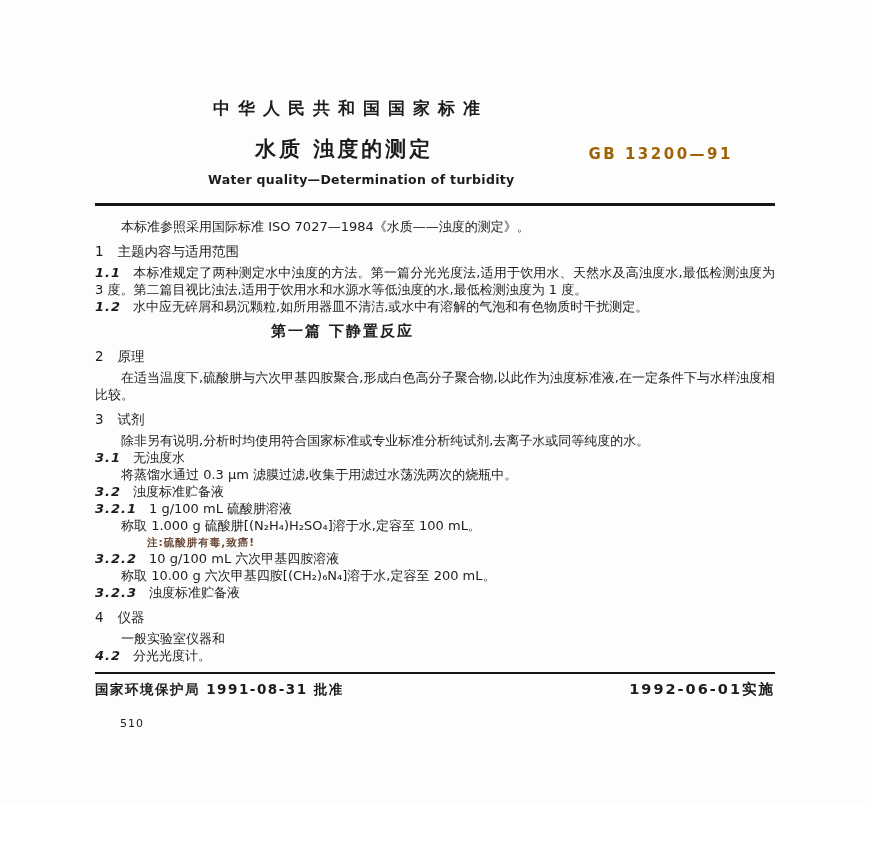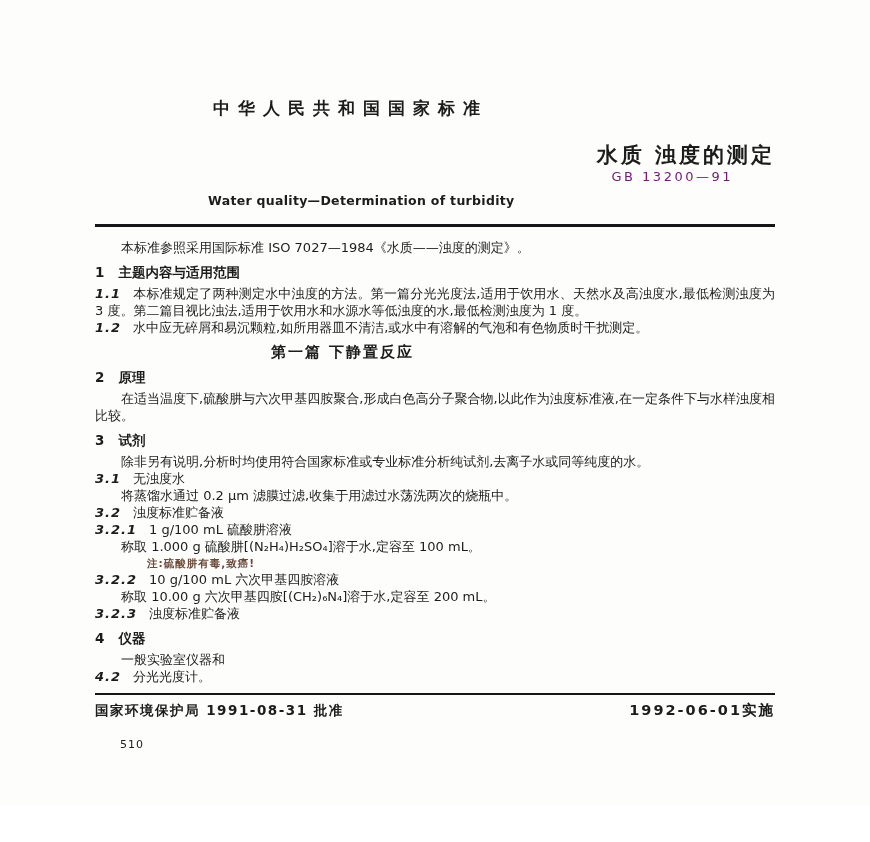--- a/index.html
+++ b/index.html
@@ -18,41 +18,41 @@
     position:relative;
     overflow:hidden;
   }
   
   .hdr-line1{
     padding-top:97px;
     margin-left:118px;
     font-size:17px;font-weight:bold;
     letter-spacing:8px;
   }
-  .hdr-row{display:flex;align-items:flex-end;margin-top:21px;flex-direction:column;}
+  .hdr-row{display:flex;align-items:flex-end;margin-top:15px;}
   .doc-title{
     margin-left:160px;
     font-size:21px;font-weight:bold;letter-spacing:3px;
   }
   .std-code{
     margin-left:auto;margin-right:42px;
-    font-size:13px;font-weight:normal;letter-spacing:2.5px;
-    color:#701a75;
+    font-size:15px;font-weight:bold;letter-spacing:2.5px;
+    color:#a16207;
   }
   .hdr-en{
     margin-left:113px;margin-top:9px;
     font-size:12.5px;font-weight:bold;letter-spacing:0.3px;
   }
   .rule-top{height:3px;background:#161616;margin-top:16px;}
   
   main{margin-top:12px;font-size:13px;line-height:17px;text-align:justify;}
   main p{margin:0;}
   .pi{text-indent:2em;}
   .pn .num{font-weight:bold;margin-right:12px;letter-spacing:1px;font-style:italic;}
-  .h1{font-weight:bold;font-size:13.5px;margin:8px 0 4px;}
+  .h1{font-weight:normal;font-size:13.5px;margin:8px 0 4px;}
   .h1 .num{margin-right:14px;}
   .hc{
     font-weight:bold;font-size:15px;letter-spacing:2px;
     text-align:center;margin:8px 185px 6px 0;
   }
   .note{
     font-size:10.5px;font-weight:bold;line-height:16px;
     padding-left:52px;letter-spacing:1px;
     color:#6b4a3a;text-align:left;
   }
@@ -93,21 +93,21 @@
     <p class="h1"><span class="num">2</span><span>原理</span></p>
 
     <p class="pi"><span>在适当温度下,硫酸肼与六次甲基四胺聚合,形成白色高分子聚合物,以此作为浊度标准液,在一定条件下与水样浊度相比较。</span></p>
 
     <p class="h1"><span class="num">3</span><span>试剂</span></p>
 
     <p class="pi"><span>除非另有说明,分析时均使用符合国家标准或专业标准分析纯试剂,去离子水或同等纯度的水。</span></p>
 
     <p class="pn"><span class="num">3.1</span><span>无浊度水</span></p>
 
-    <p class="pi"><span>将蒸馏水通过 0.2 μm 滤膜过滤,收集于用滤过水荡洗两次的烧瓶中。</span></p>
+    <p class="pi"><span>将蒸馏水通过 0.3 μm 滤膜过滤,收集于用滤过水荡洗两次的烧瓶中。</span></p>
 
     <p class="pn"><span class="num">3.2</span><span>浊度标准贮备液</span></p>
 
     <p class="pn"><span class="num">3.2.1</span><span>1 g/100 mL 硫酸肼溶液</span></p>
 
     <p class="pi"><span>称取 1.000 g 硫酸肼[(N₂H₄)H₂SO₄]溶于水,定容至 100 mL。</span></p>
 
     <p class="note"><span>注:硫酸肼有毒,致癌!</span></p>
 
     <p class="pn"><span class="num">3.2.2</span><span>10 g/100 mL 六次甲基四胺溶液</span></p>

